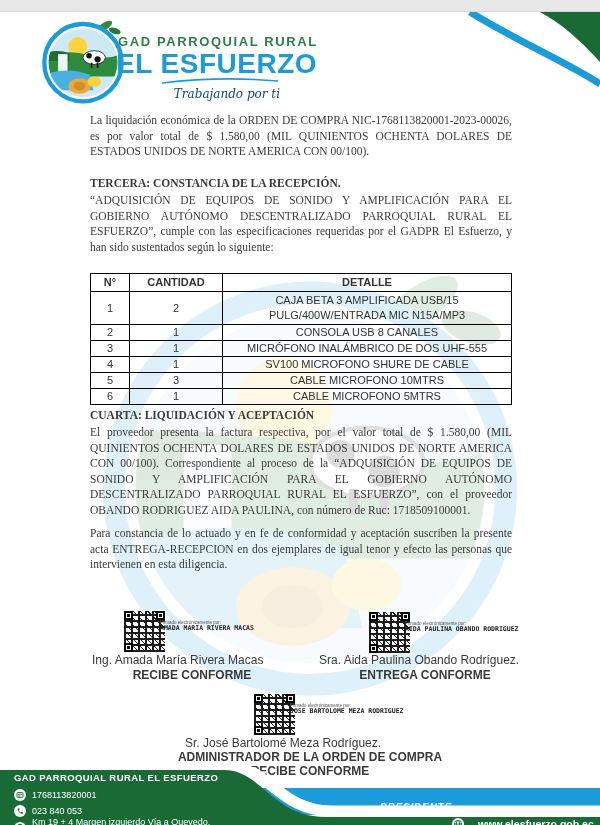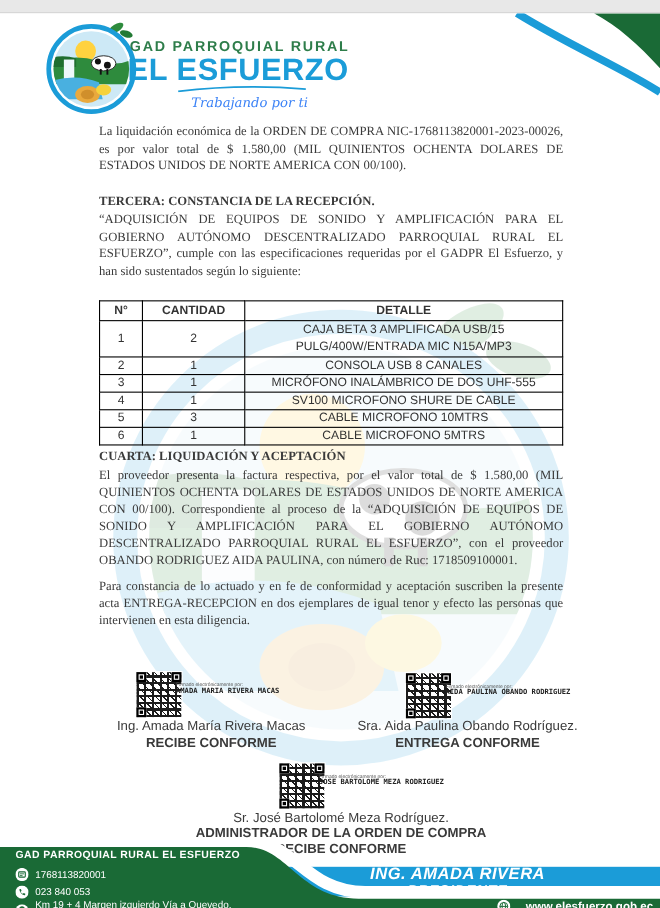--- a/index.html
+++ b/index.html
@@ -11,21 +11,21 @@
   }
   
   .logo{position:absolute;left:40px;top:6px;width:86px;height:86px;}
   .org-type{position:absolute;left:118px;top:22px;font-size:13px;font-weight:bold;
     color:#2e7d4a;letter-spacing:1.6px;}
   .org-name{position:absolute;left:116px;top:36px;font-size:28px;font-weight:bold;
     color:#1b9cd8;letter-spacing:.5px;}
   .slogan-wrap{position:absolute;left:150px;top:66px;width:130px;text-align:right;}
   .slogan-swoosh{display:block;margin-left:auto;width:120px;height:6px;}
   .slogan{font-family:"DejaVu Serif", serif;font-style:italic;font-size:12px;
-    color:#3b82f6;line-height:12px;}
+    color:#0c4a6e;line-height:12px;}
   .corner{position:absolute;left:420px;top:0;width:180px;height:100px;}
   
   .watermark{position:absolute;left:92px;top:250px;width:436px;height:436px;opacity:.14;}
   
   .para,.heading{position:absolute;left:90px;width:422px;font-size:11.5px;line-height:15.6px;font-family:Liberation Serif, serif;}
   .para{text-align:justify;}
   .heading{font-weight:bold;}
   
   .acta-table{position:absolute;left:90px;top:261px;width:422px;border-collapse:collapse;
     font-size:11px;color:#333;}
@@ -42,34 +42,34 @@
       repeating-linear-gradient(90deg,#1c1c1c 0 2px,transparent 2px 7px),
       repeating-linear-gradient(45deg,#1c1c1c 0 1px,transparent 1px 5px);
     outline:1px solid #fff;}
   .qr .f{position:absolute;width:9px;height:9px;border:2px solid #000;background:#fff;box-sizing:border-box;}
   .qr .f::after{content:"";position:absolute;left:1px;top:1px;width:3px;height:3px;background:#000;}
   .qr .f1{left:0;top:0}.qr .f2{right:0;top:0}.qr .f3{left:0;bottom:0}
   .esig{position:absolute;width:120px;}
   .esig-label{font-size:4.5px;color:#555;line-height:5px;white-space:nowrap;}
   .esig-name{font-family:"DejaVu Sans Mono", monospace;font-size:6.5px;font-weight:bold;
     color:#222;line-height:7px;}
-  .sig-name{position:absolute;font-size:12px;color:#3a3a3a;text-align:center;line-height:14px;}
+  .sig-name{position:absolute;font-size:12px;color:#3a3a3a;text-align:left;line-height:14px;}
   .sig-conform{position:absolute;font-size:12px;font-weight:bold;color:#3a3a3a;
     text-align:center;line-height:14px;}
   
   .footer-svg{position:absolute;left:0;top:755px;width:600px;height:70px;}
   .f-org{position:absolute;left:14px;top:760px;font-size:9.5px;font-weight:bold;color:#fff;
     letter-spacing:.4px;}
   .f-row{position:absolute;left:14px;color:#fff;font-size:9px;display:flex;align-items:center;gap:6px;}
   .f-icon{width:12px;height:12px;flex:0 0 12px;}
   .f-addr{line-height:9.5px;}
   .band-name{position:absolute;left:232px;top:774px;width:368px;text-align:center;
     font-size:15px;font-weight:bold;font-style:italic;color:#fff;letter-spacing:.5px;}
   .band-title{position:absolute;left:232px;top:790px;width:368px;text-align:center;
-    font-size:13px;font-weight:bold;font-style:italic;color:#fff;letter-spacing:.8px;}
+    font-size:10px;font-weight:bold;font-style:italic;color:#fff;letter-spacing:.8px;}
   .f-web{position:absolute;left:452px;top:806px;color:#fff;font-size:10.5px;font-weight:bold;
     display:flex;align-items:center;gap:14px;}
 </style>
 </head>
 <body>
 
 <div class="page">
 
   <svg width="0" height="0" style="position:absolute">
     <symbol id="logo-sym" viewBox="0 0 100 100">
@@ -236,21 +236,20 @@
       <circle cx="6" cy="6" r="6" fill="#fff"></circle>
       <path d="M6,1.8 C4.4,1.8 3.2,3 3.2,4.6 C3.2,6.8 6,10.2 6,10.2 C6,10.2 8.8,6.8 8.8,4.6 C8.8,3 7.6,1.8 6,1.8 Z" fill="#1a6a36"></path>
       <circle cx="6" cy="4.6" r="1.2" fill="#fff"></circle>
     </svg>
     <span class="f-addr">
       <span>Km 19 + 4 Margen izquierdo Vía a Quevedo,</span><br>
       <span>Calle 15 de Agosto s/n y Manuel Carrión</span>
     </span>
   </div>
 
-  <div class="band-name">ING. AMADA RIVERA</div>
   <div class="band-title">PRESIDENTE</div>
 
   <div class="f-web">
     <svg class="f-icon" viewBox="0 0 12 12">
       <circle cx="6" cy="6" r="6" fill="#fff"></circle>
       <circle cx="6" cy="6" r="3.6" fill="none" stroke="#1a6a36" stroke-width="0.9"></circle>
       <ellipse cx="6" cy="6" rx="1.6" ry="3.6" fill="none" stroke="#1a6a36" stroke-width="0.9"></ellipse>
       <line x1="2.4" y1="6" x2="9.6" y2="6" stroke="#1a6a36" stroke-width="0.9"></line>
     </svg>
     <span>www.elesfuerzo.gob.ec</span>

